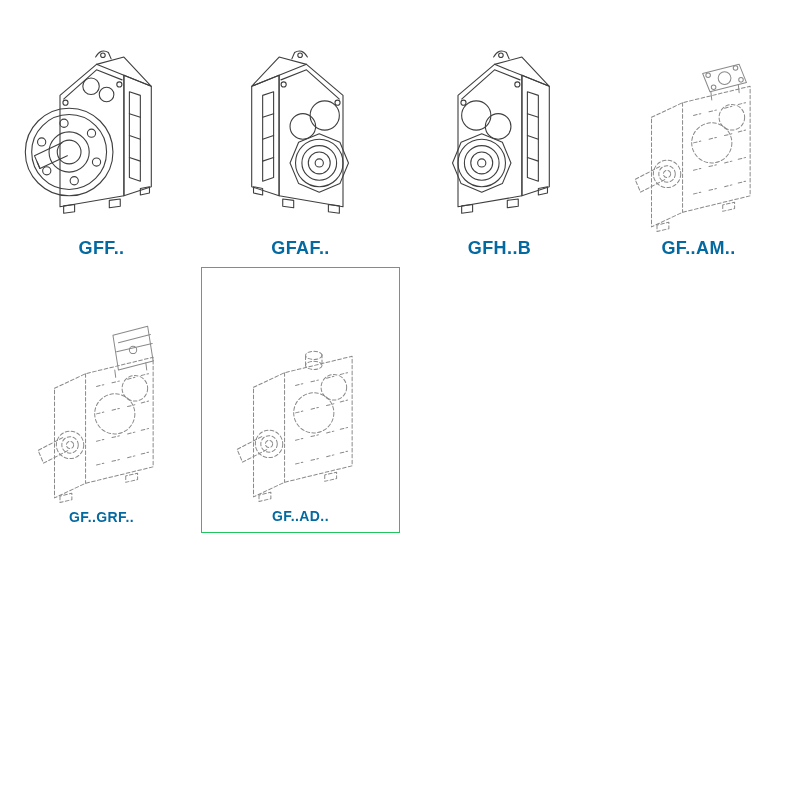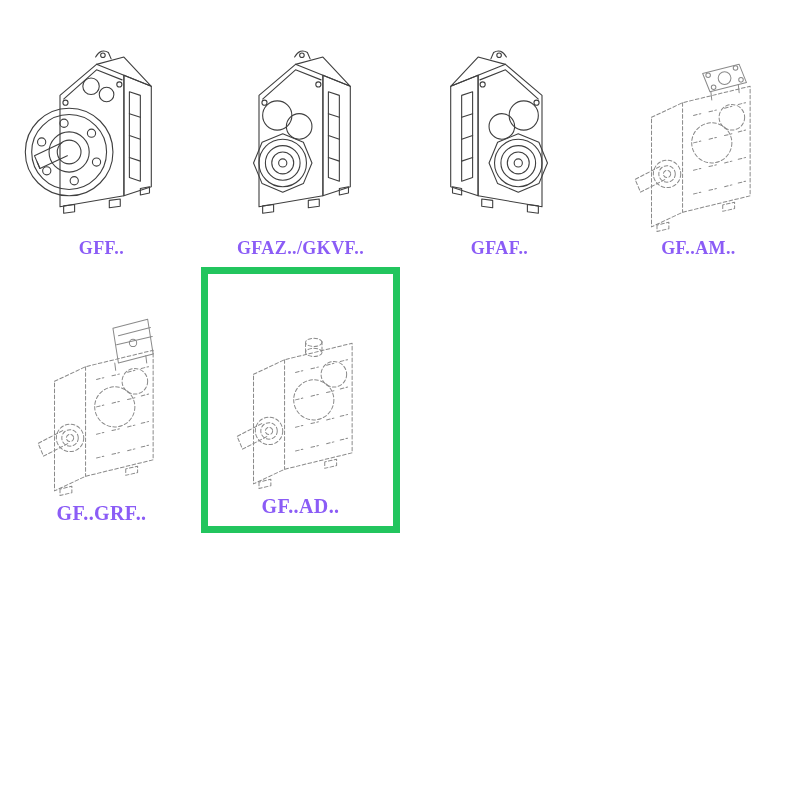--- a/index.html
+++ b/index.html
@@ -14,30 +14,30 @@
   }
   .cell{
     margin:0;
     display:flex;flex-direction:column;
     align-items:center;justify-content:flex-end;
     box-sizing:border-box;
     padding:2px 0 8px;
   }
   .drawing{width:176px;height:210px;flex:0 0 auto;}
   .model-label{
-    font-family:Liberation Serif, serif;
+    font-family:Liberation Sans, sans-serif;
     font-weight:700;
     font-size:18px;
     letter-spacing:.4px;
-    color:#8b5cf6;
+    color:#0369a1;
     margin-top:2px;
     white-space:nowrap;
   }
-  .cell.lg .model-label{font-size:20px;}
-  .cell.boxed{border:7px solid #22c55e;}
+  .cell.lg .model-label{font-size:14px;}
+  .cell.boxed{border:1px solid #22c55e;}
   .defs-holder{position:absolute;width:0;height:0;overflow:hidden;}
 </style>
 </head>
 <body>
 
 <svg class="defs-holder" aria-hidden="true">
   <defs>
 
     <g id="g-housingA" stroke="#3f3f3f" fill="none" stroke-width="1.2" stroke-linejoin="round" stroke-linecap="round">
       <path d="M83 34 q6 -10 14 -5 l3 7"></path>
@@ -170,36 +170,36 @@
 
 <main class="catalog-grid">
 
   <figure class="cell">
     <svg class="drawing" viewBox="0 0 180 230">
         <use href="#g-flange"></use>
       </svg>
     <figcaption class="model-label">GFF..</figcaption>
   </figure>
 
+
+  <figure class="cell">
+    <svg class="drawing" viewBox="0 0 180 230">
+        <use href="#g-bores" transform="translate(180 0) scale(-1 1)"></use>
+      </svg>
+    <figcaption class="model-label">GFAF..</figcaption>
+  </figure>
+
+
+
   <figure class="cell">
     <svg class="drawing" viewBox="0 0 180 230">
         <use href="#g-bores"></use>
       </svg>
-    <figcaption class="model-label">GFAZ../GKVF..</figcaption>
-  </figure>
-
-  <figure class="cell">
-    <svg class="drawing" viewBox="0 0 180 230">
-        <use href="#g-bores" transform="translate(180 0) scale(-1 1)"></use>
-      </svg>
-    <figcaption class="model-label">GFAF..</figcaption>
-  </figure>
-
-
-
+    <figcaption class="model-label">GFH..B</figcaption>
+  </figure>
 
   <figure class="cell">
     <svg class="drawing" viewBox="0 0 180 230">
         <use href="#g-am"></use>
       </svg>
     <figcaption class="model-label">GF..AM..</figcaption>
   </figure>
 
 
 

